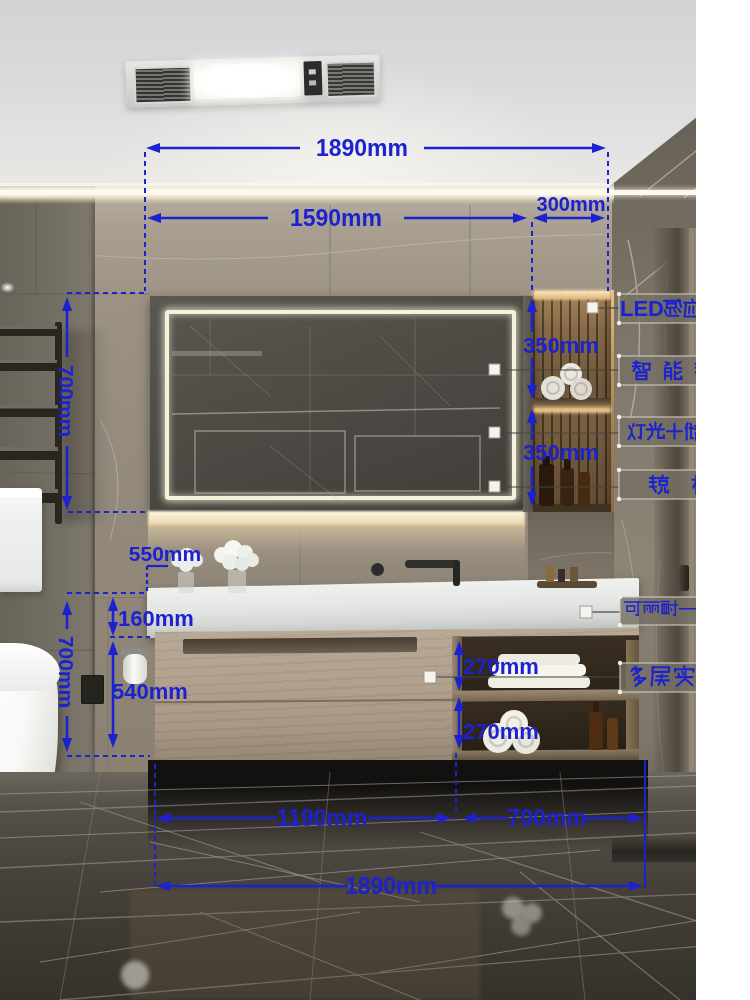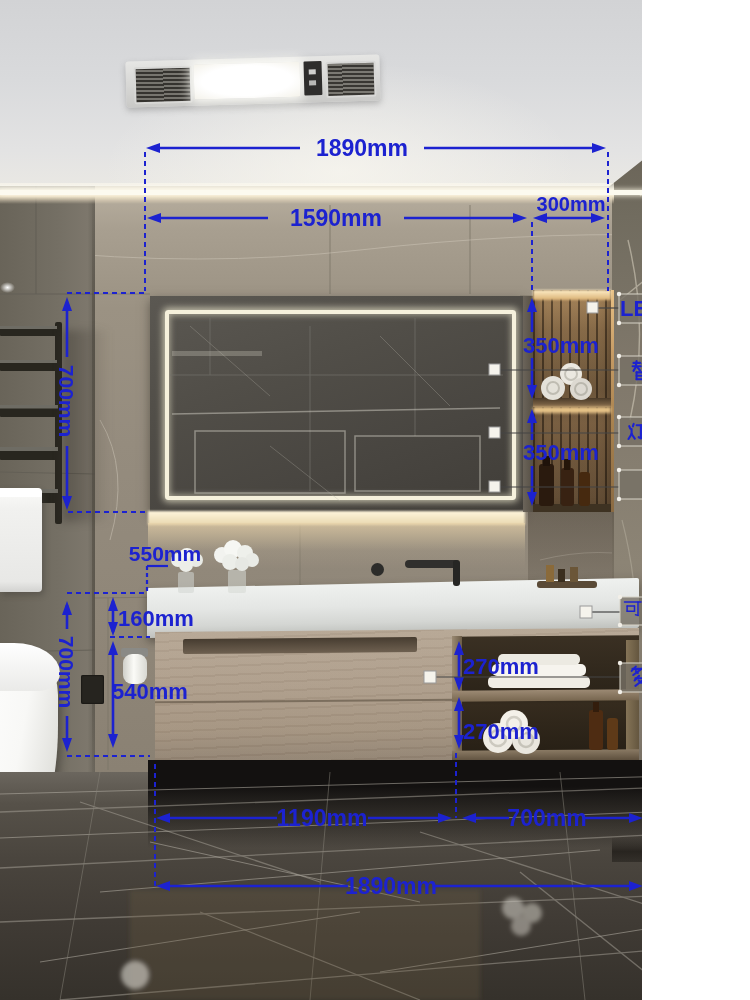--- a/index.html
+++ b/index.html
@@ -1,15 +1,15 @@
 <!DOCTYPE html>
 <html><head><meta charset="utf-8">
 <style>
 html,body{margin:0;padding:0;}
-#stage{position:relative;width:642px;height:1000px;overflow:hidden;background:#fef9c3;font-family:"Liberation Sans",sans-serif;}
+#stage{position:relative;width:696px;height:1000px;overflow:hidden;background:#fef9c3;font-family:"Liberation Sans",sans-serif;}
 .abs{position:absolute;}
 </style></head>
 <body>
 <div id="stage">
 
 <div class="abs" style="left:0;top:0;width:750px;height:200px;background:linear-gradient(180deg,#d2d3d5 0%,#d9dadc 40%,#e3e3e3 75%,#eceae4 100%);"></div>
 
 <div class="abs" style="left:100px;top:60px;width:480px;height:140px;background:radial-gradient(ellipse at 50% 80%,rgba(250,248,240,.7),rgba(250,248,240,0) 70%);"></div>
 
 <div class="abs" style="left:126px;top:58px;width:254px;height:46px;transform:rotate(-1.6deg);background:linear-gradient(180deg,#e6e6e4,#c9c9c7);border-radius:3px;box-shadow:0 3px 6px rgba(120,120,120,.45);">

